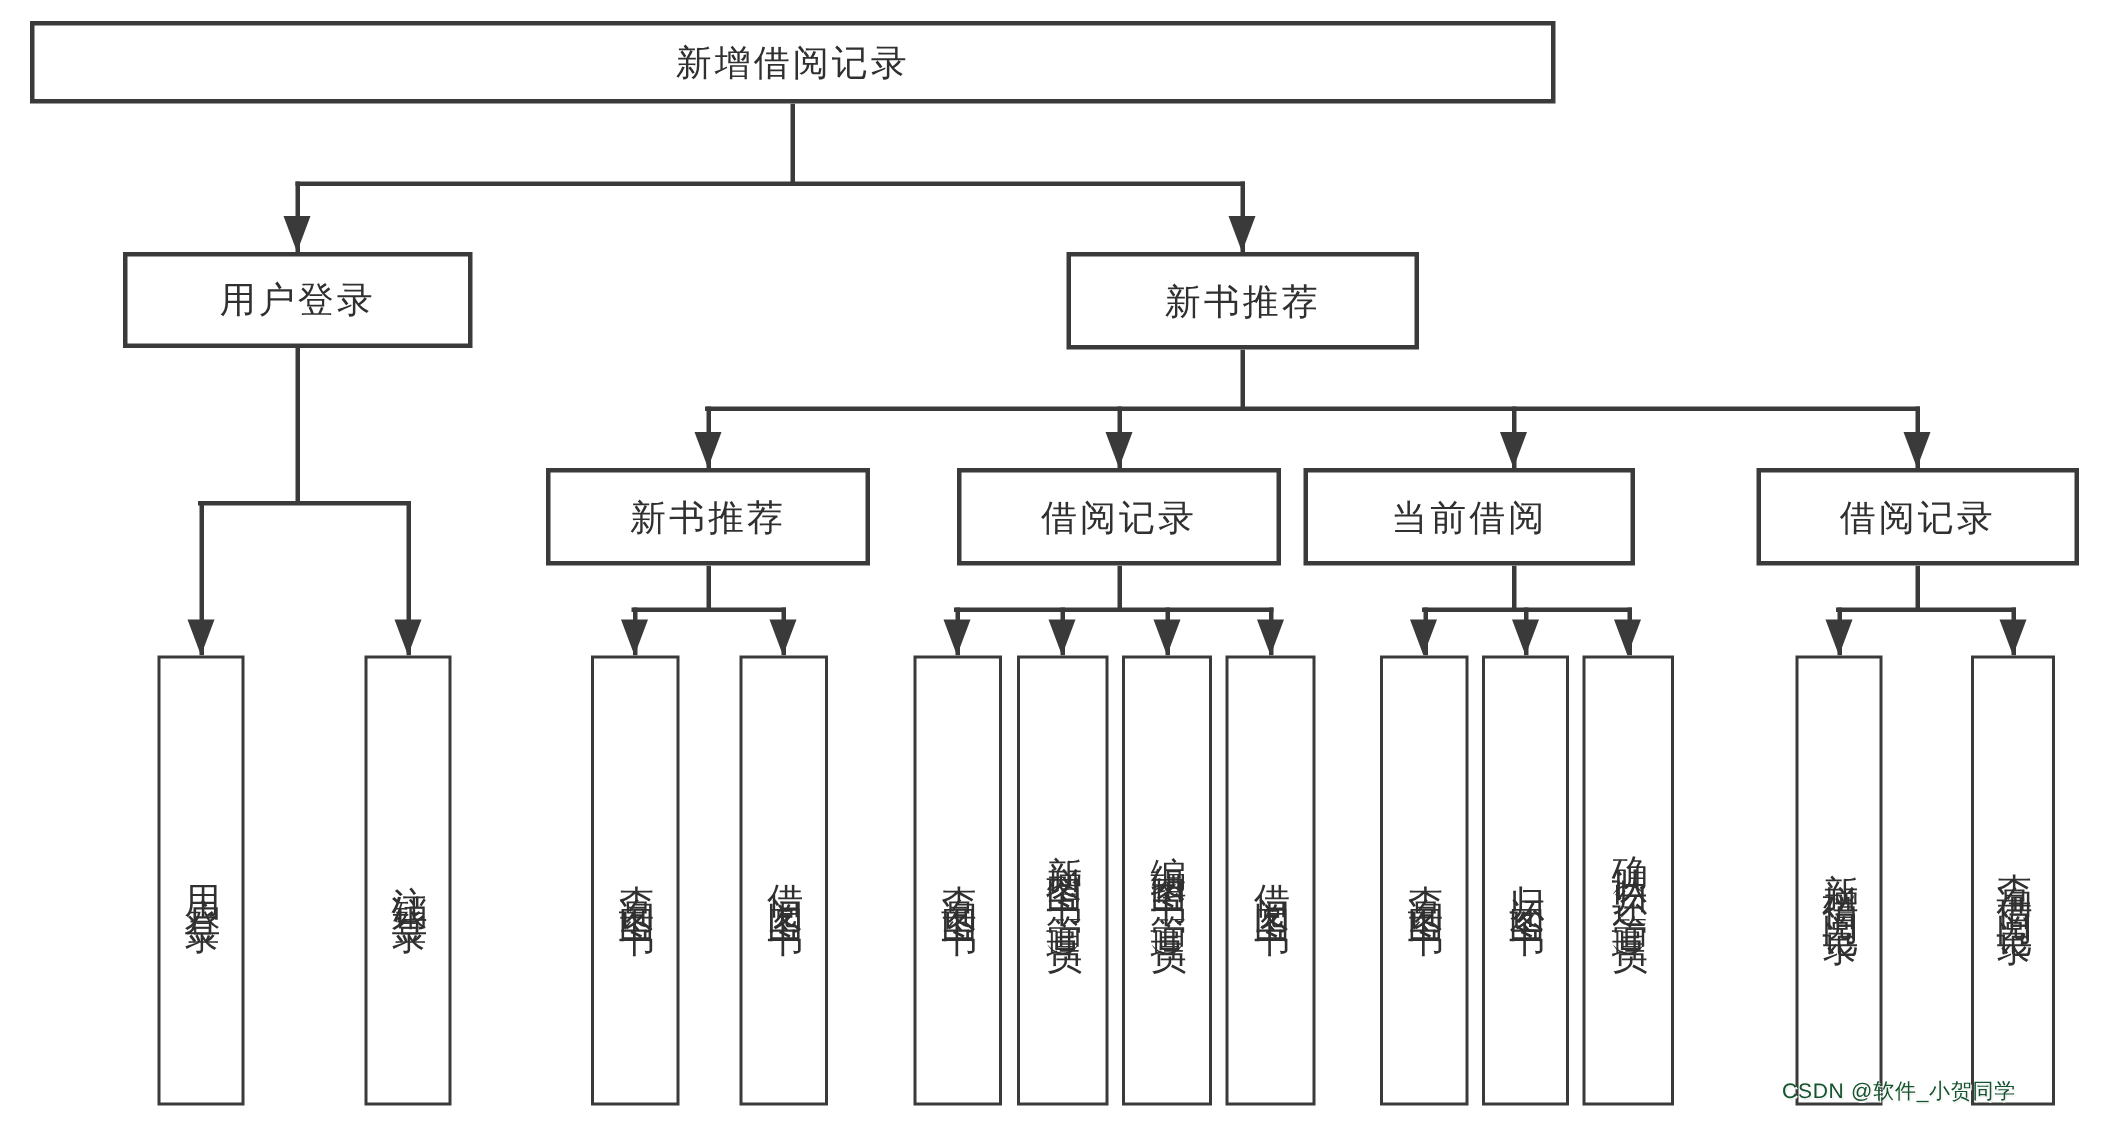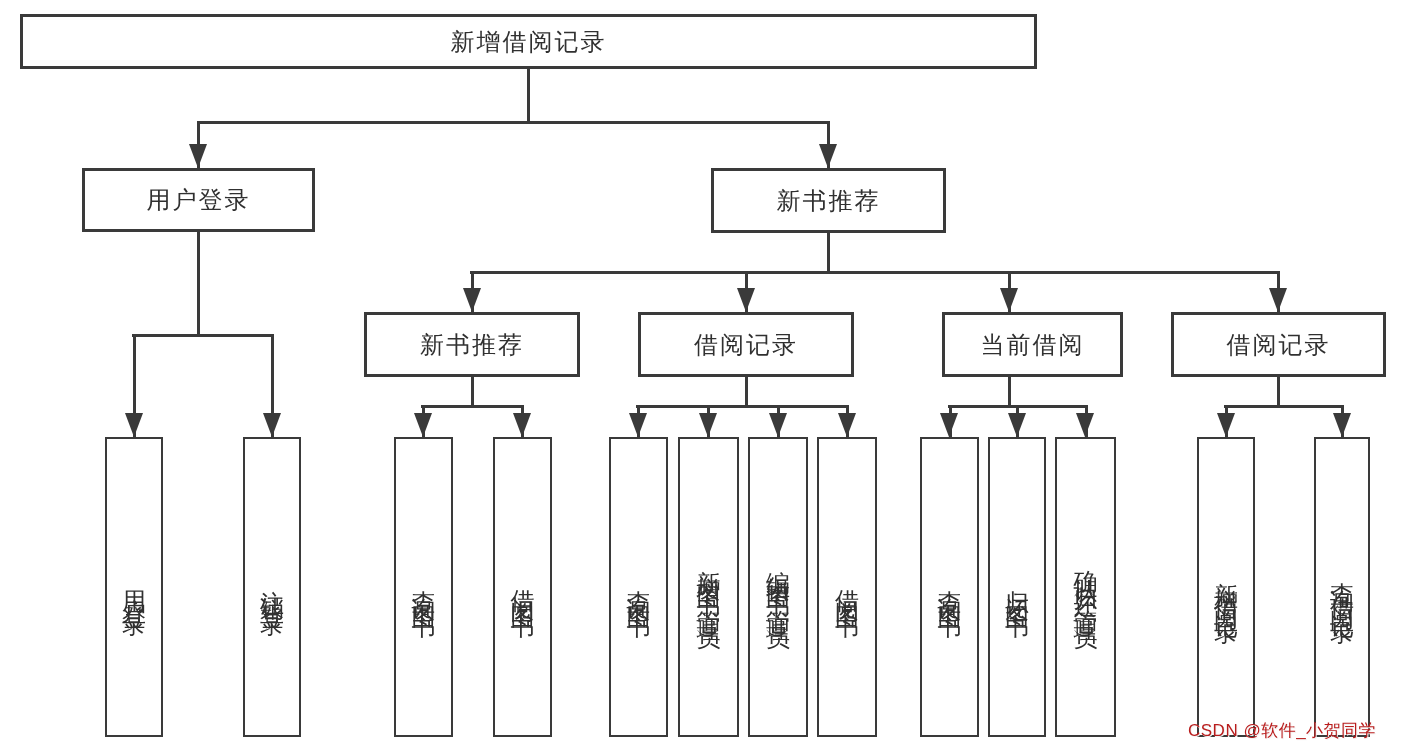--- a/index.html
+++ b/index.html
@@ -18,22 +18,22 @@
     letter-spacing:8px;line-height:1;white-space:normal;
   }
   .vl{position:absolute;width:3px;background:#3a3a3a;z-index:1;}
   .hl{position:absolute;height:3px;background:#3a3a3a;z-index:1;}
   .ah{
     position:absolute;width:0;height:0;z-index:1;
     border-left:9px solid transparent;border-right:9px solid transparent;
     border-top:24px solid #3a3a3a;
   }
   .watermark{
-    position:absolute;left:1188px;top:719px;font-size:17px;letter-spacing:0.5px;
-    color:#b91c1c;text-shadow:1px 1px 0 #f2f2f2;z-index:3;white-space:nowrap;
+    position:absolute;left:1188px;top:719px;font-size:14px;letter-spacing:0.5px;
+    color:#14532d;text-shadow:1px 1px 0 #f2f2f2;z-index:3;white-space:nowrap;
   }
 </style>
 </head>
 <body>
 
 <div class="canvas">
 
   <div class="box" style="left:20px;top:14px;width:1017px;height:55px;">
     <span>新增借阅记录</span>
   </div>
@@ -44,21 +44,21 @@
   <div class="box" style="left:711px;top:168px;width:235px;height:65px;">
     <span>新书推荐</span>
   </div>
 
   <div class="box" style="left:364px;top:312px;width:216px;height:65px;text-align:right;">
     <span>新书推荐</span>
   </div>
   <div class="box" style="left:638px;top:312px;width:216px;height:65px;">
     <span>借阅记录</span>
   </div>
-  <div class="box" style="left:942px;top:312px;width:181px;height:65px;">
+  <div class="box" style="left:869px;top:312px;width:221px;height:65px;">
     <span>当前借阅</span>
   </div>
   <div class="box" style="left:1171px;top:312px;width:215px;height:65px;">
     <span>借阅记录</span>
   </div>
 
   <div class="box leaf" style="left:105px;width:58px;">
     <span>用户登录</span>
   </div>
   <div class="box leaf" style="left:243px;width:58px;">

